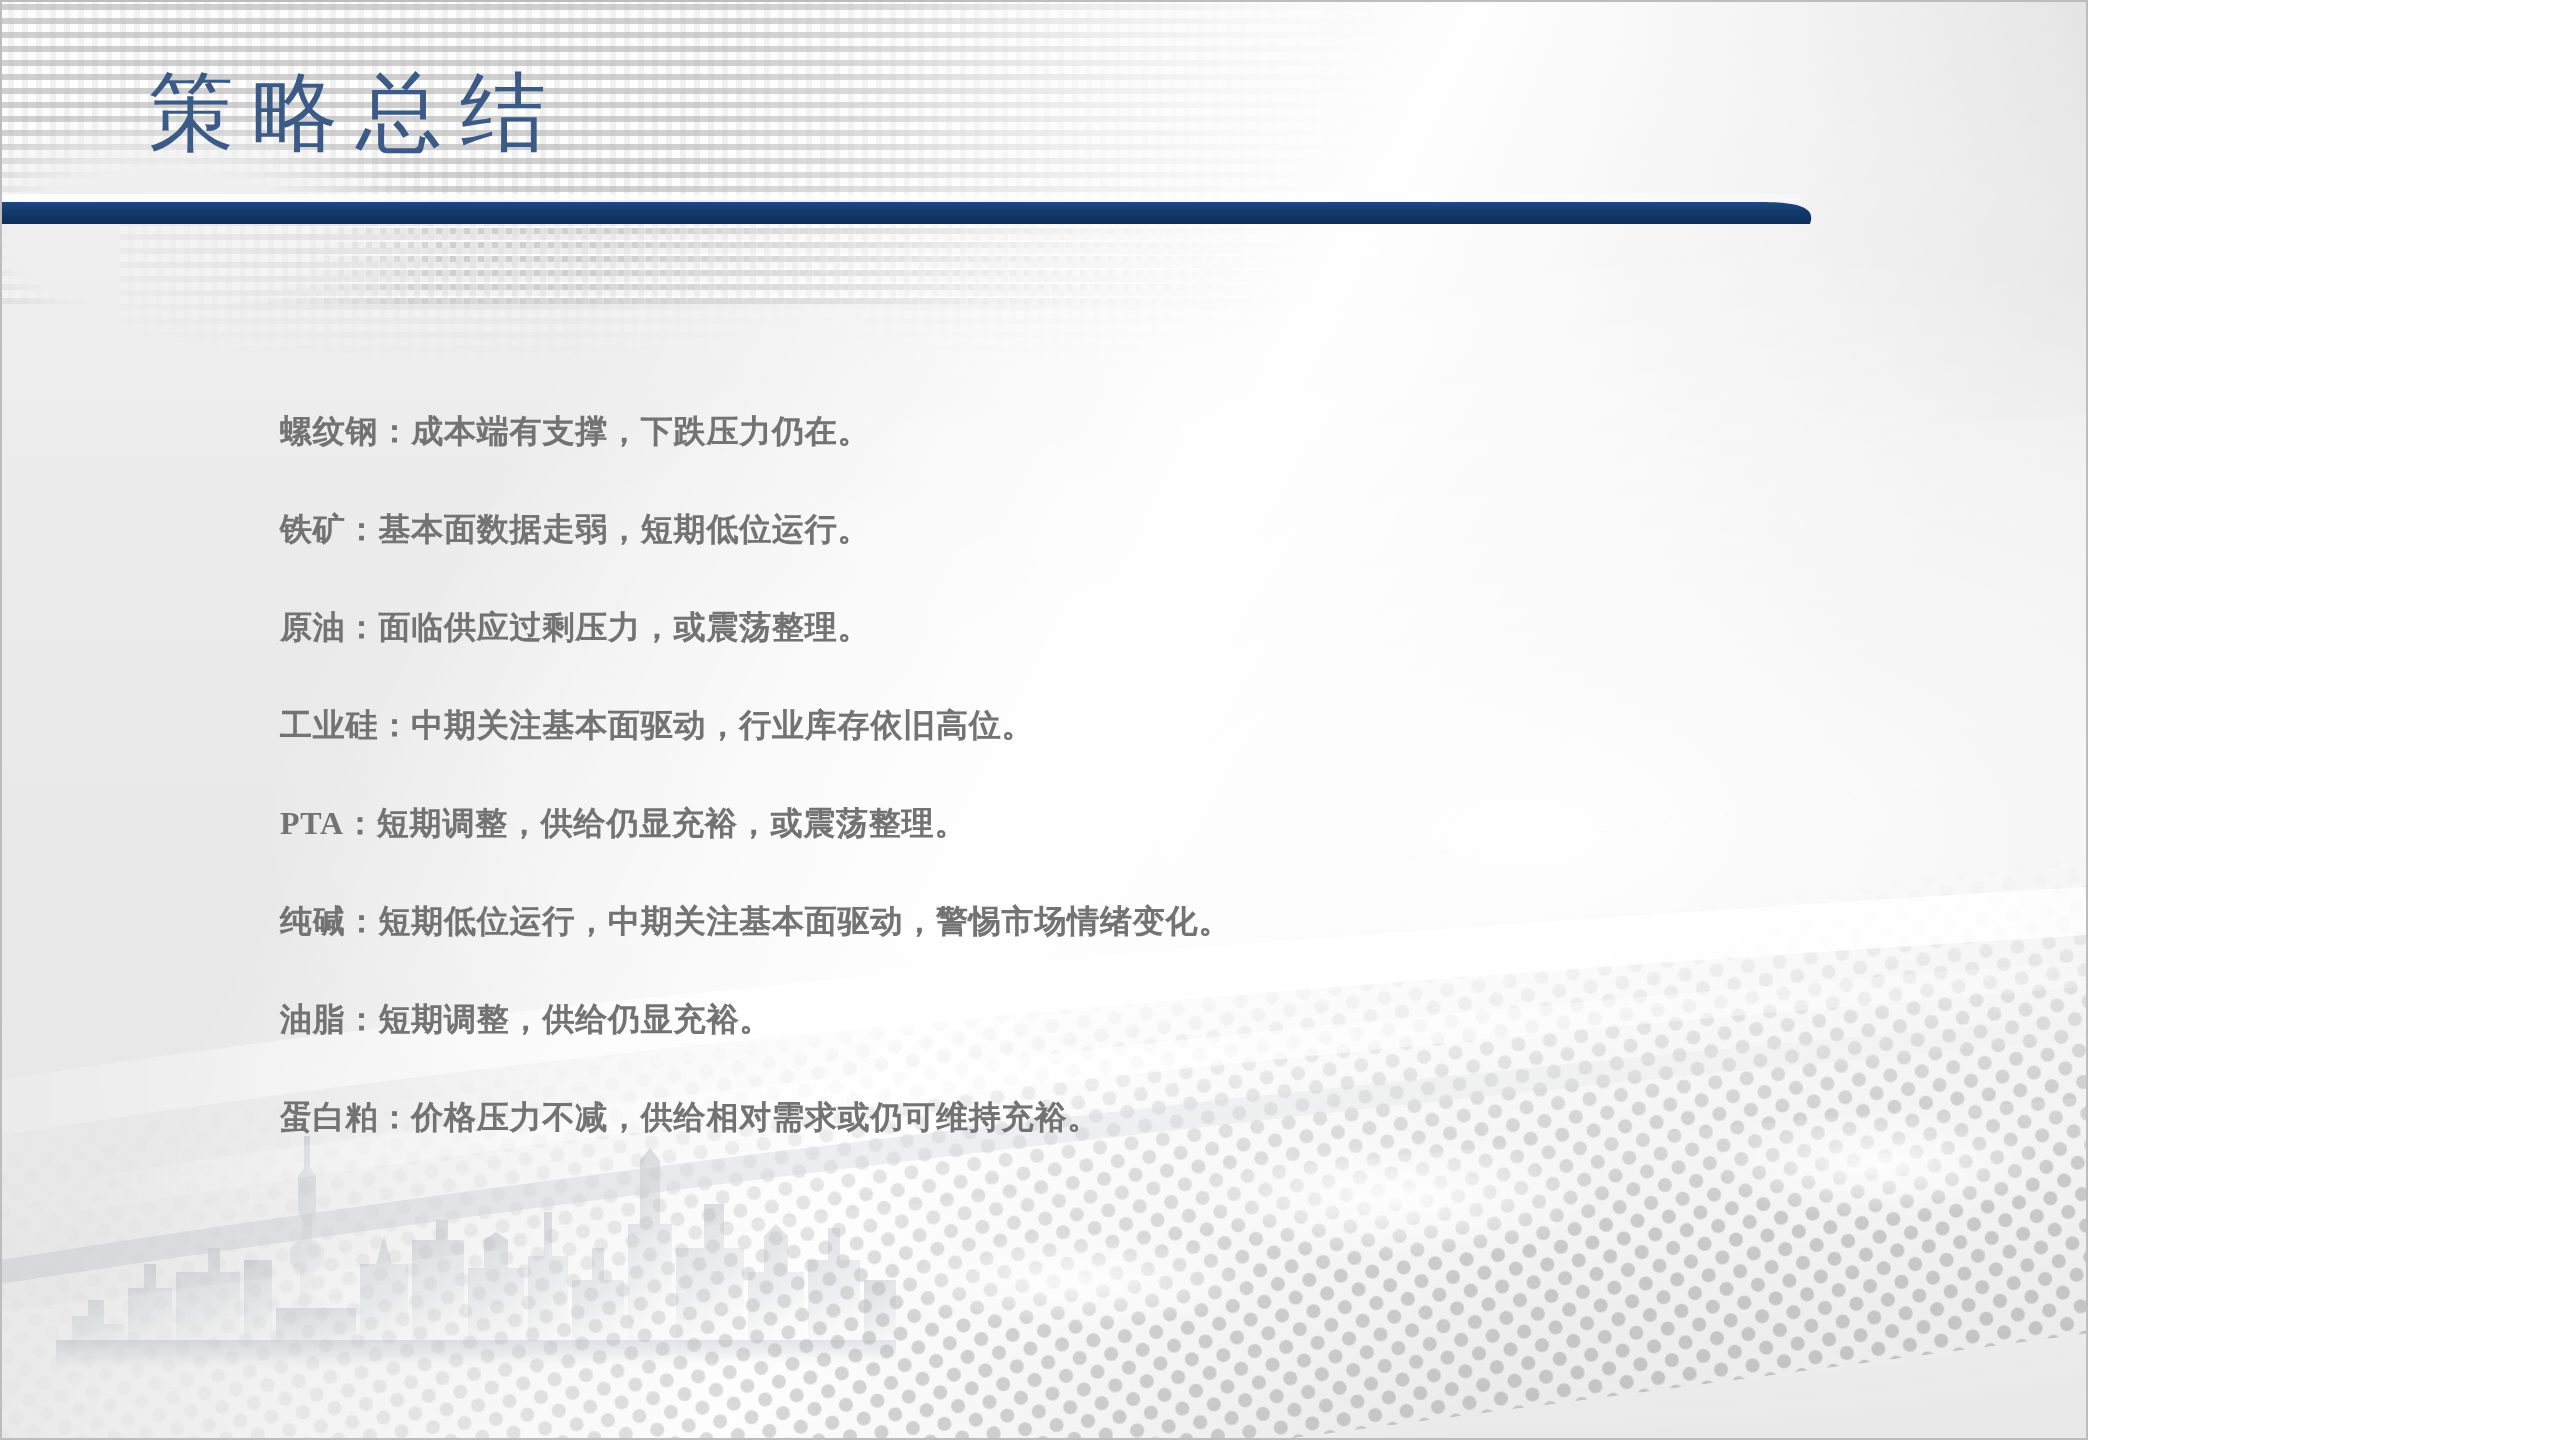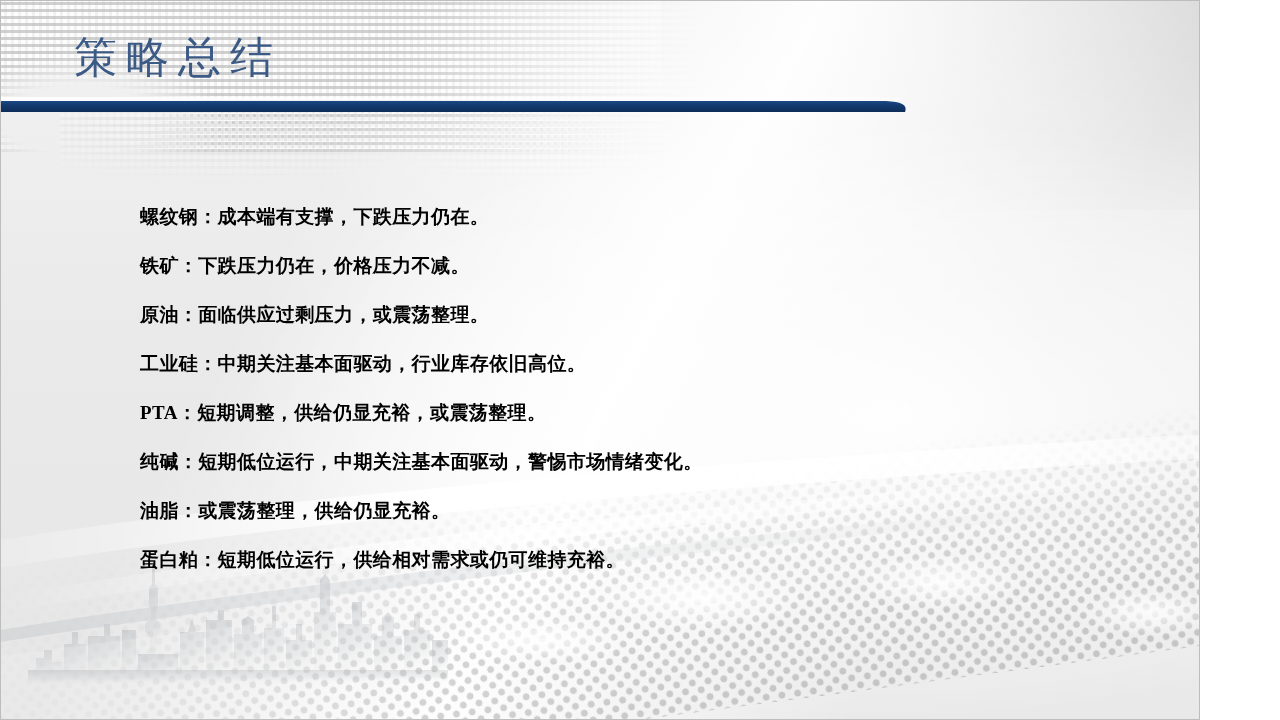--- a/index.html
+++ b/index.html
@@ -3,21 +3,21 @@
 <meta charset="utf-8">
 <style>
   html, body {
     margin: 0;
     padding: 0;
     background: #ffffff;
   }
 
   .slide {
     position: relative;
-    width: 1200px;
+    width: 1044px;
     height: 720px;
     overflow: hidden;
     background: #ededed;
     font-family: "Liberation Serif", "DejaVu Serif", serif;
   }
 
   
 
   
   .bg-base {
@@ -211,23 +211,23 @@
   
 
   .body-list {
     position: absolute;
     left: 140px;
     top: 192px;
     width: 1050px;
   }
 
   .body-line {
-    font-size: 19px;
+    font-size: 16px;
     line-height: 49px;
-    color: #000000;
+    color: #737373;
     white-space: nowrap;
     font-family: "Liberation Serif", "DejaVu Serif", serif;
     font-weight: 600;
     letter-spacing: 0.4px;
   }
 </style>
 </head>
 <body>
 
 <div class="slide">
@@ -315,23 +315,23 @@
           <stop offset="40%" stop-color="#123a6e"></stop>
           <stop offset="100%" stop-color="#0d2d59"></stop>
         </linearGradient>
       </defs>
       <path d="M0,0 L880,0 C 900,0 908,3 905,11 L0,11 Z" fill="url(#navyg)"></path>
     </svg>
   </div>
 
   <div class="body-list">
     <div class="body-line">螺纹钢：成本端有支撑，下跌压力仍在。</div>
-    <div class="body-line">铁矿：下跌压力仍在，价格压力不减。</div>
+    <div class="body-line">铁矿：基本面数据走弱，短期低位运行。</div>
     <div class="body-line">原油：面临供应过剩压力，或震荡整理。</div>
     <div class="body-line">工业硅：中期关注基本面驱动，行业库存依旧高位。</div>
     <div class="body-line">PTA：短期调整，供给仍显充裕，或震荡整理。</div>
     <div class="body-line">纯碱：短期低位运行，中期关注基本面驱动，警惕市场情绪变化。</div>
-    <div class="body-line">油脂：或震荡整理，供给仍显充裕。</div>
-    <div class="body-line">蛋白粕：短期低位运行，供给相对需求或仍可维持充裕。</div>
+    <div class="body-line">油脂：短期调整，供给仍显充裕。</div>
+    <div class="body-line">蛋白粕：价格压力不减，供给相对需求或仍可维持充裕。</div>
   </div>
 
   <div class="slide-border"></div>
 </div>
 
 </body></html>

